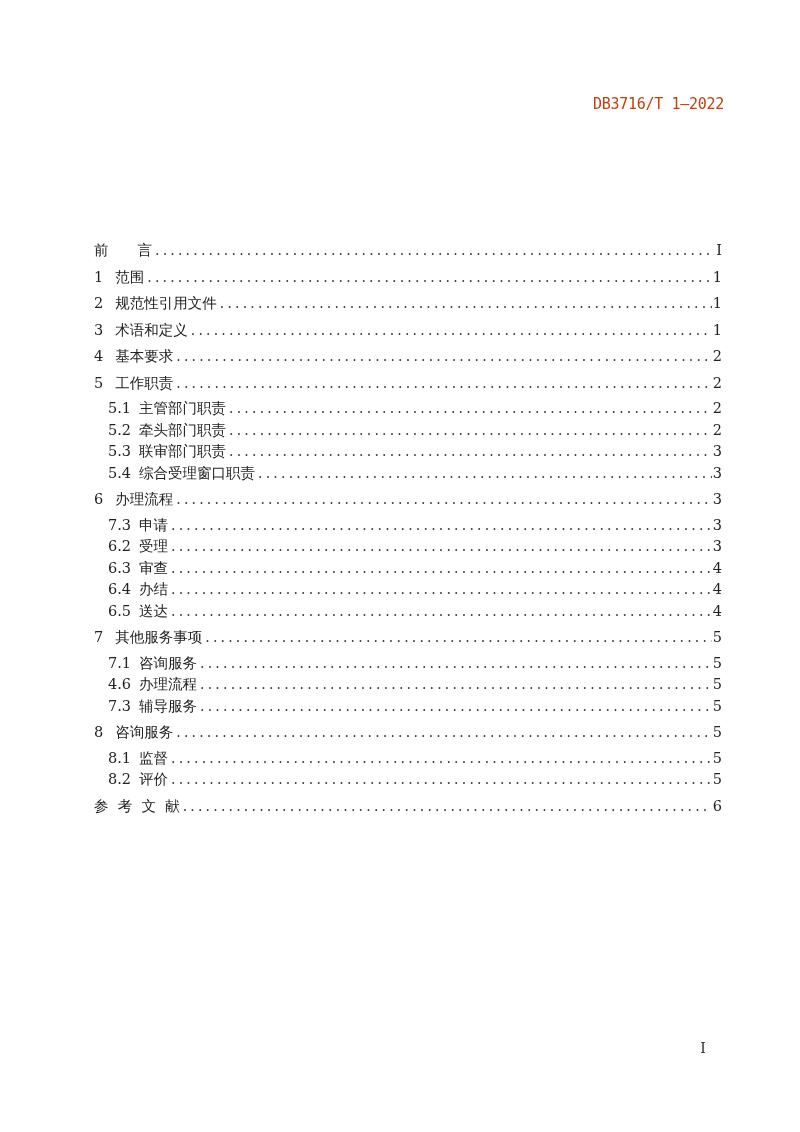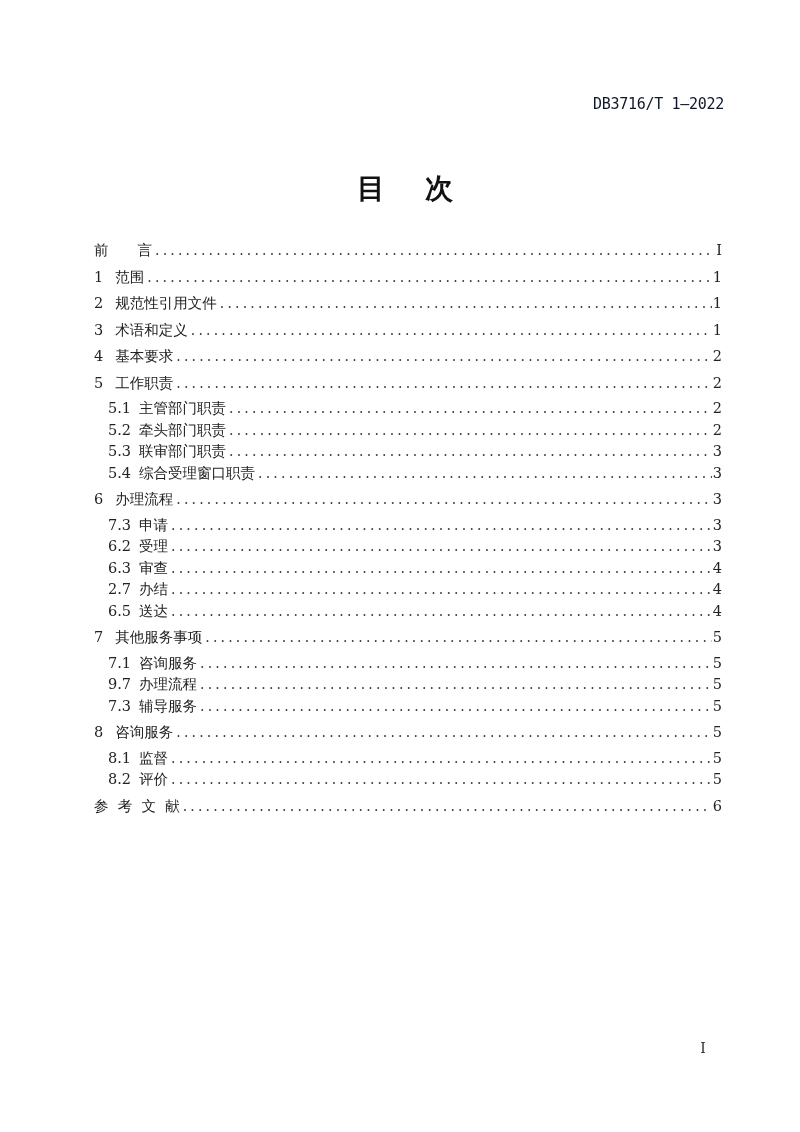--- a/index.html
+++ b/index.html
@@ -16,21 +16,21 @@
     color: #1f1f1f;
     overflow: hidden;
   }
   .doc-header {
     position: absolute;
     top: 95px;
     right: 76px;
     font-family: "DejaVu Sans Mono", "Liberation Mono", monospace;
     font-size: 15px;
     letter-spacing: -0.3px;
-    color: #0f172a;
+    color: #c2410c;
     white-space: pre;
   }
   .doc-title {
     position: absolute;
     top: 170px;
     left: 94px;
     width: 628px;
     margin: 0;
     text-align: center;
     font-size: 28px;
@@ -87,21 +87,20 @@
     font-size: 14px;
     color: #2a2a2a;
   }
 </style>
 </head>
 <body>
 
 <div class="page">
   <div class="doc-header">DB3716/T 1—2022</div>
 
-  <h1 class="doc-title">目　次</h1>
 
   <div class="toc">
       <div class="toc-row level-1">
     <span class="toc-num"></span>
     <span class="toc-title">前　　言</span>
     <span class="leader">............................................................................................................................................................................................................................</span>
     <span class="toc-page">I</span>
   </div>
       <div class="toc-row level-1">
     <span class="toc-num">1</span>
@@ -175,21 +174,21 @@
     <span class="leader">............................................................................................................................................................................................................................</span>
     <span class="toc-page">3</span>
   </div>
       <div class="toc-row level-2">
     <span class="toc-num">6.3</span>
     <span class="toc-title">审查</span>
     <span class="leader">............................................................................................................................................................................................................................</span>
     <span class="toc-page">4</span>
   </div>
       <div class="toc-row level-2">
-    <span class="toc-num">2.7</span>
+    <span class="toc-num">6.4</span>
     <span class="toc-title">办结</span>
     <span class="leader">............................................................................................................................................................................................................................</span>
     <span class="toc-page">4</span>
   </div>
       <div class="toc-row level-2">
     <span class="toc-num">6.5</span>
     <span class="toc-title">送达</span>
     <span class="leader">............................................................................................................................................................................................................................</span>
     <span class="toc-page">4</span>
   </div>
@@ -199,21 +198,21 @@
     <span class="leader">............................................................................................................................................................................................................................</span>
     <span class="toc-page">5</span>
   </div>
       <div class="toc-row level-2 sub-start">
     <span class="toc-num">7.1</span>
     <span class="toc-title">咨询服务</span>
     <span class="leader">............................................................................................................................................................................................................................</span>
     <span class="toc-page">5</span>
   </div>
       <div class="toc-row level-2">
-    <span class="toc-num">9.7</span>
+    <span class="toc-num">4.6</span>
     <span class="toc-title">办理流程</span>
     <span class="leader">............................................................................................................................................................................................................................</span>
     <span class="toc-page">5</span>
   </div>
       <div class="toc-row level-2">
     <span class="toc-num">7.3</span>
     <span class="toc-title">辅导服务</span>
     <span class="leader">............................................................................................................................................................................................................................</span>
     <span class="toc-page">5</span>
   </div>

